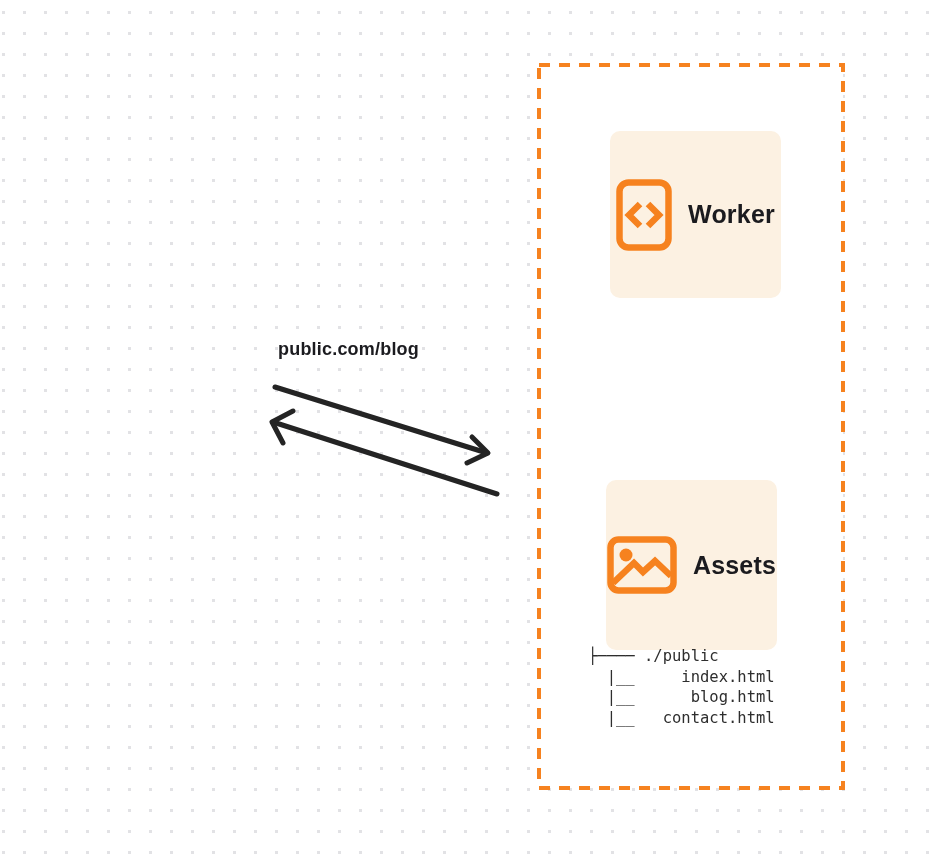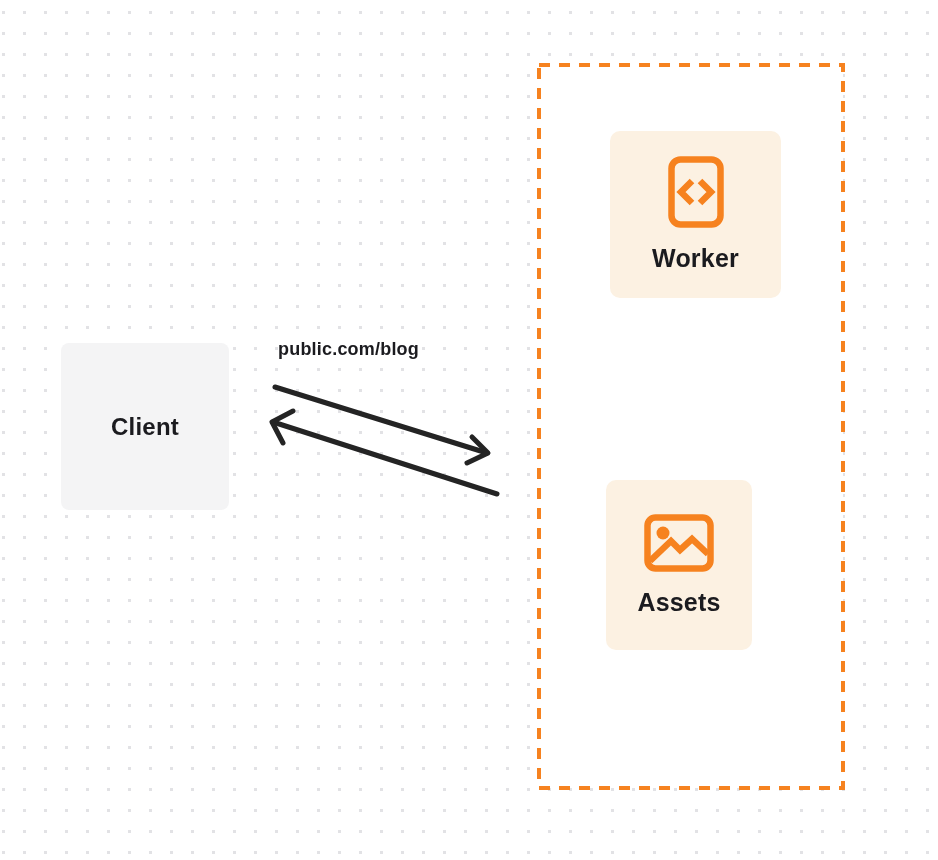--- a/index.html
+++ b/index.html
@@ -83,26 +83,26 @@
     padding: 0 5px;
     font-size: 22px; font-weight: 700; color: var(--accent);
     letter-spacing: 0.2px;
   }
 
   
   .card {
     position: absolute;
     background: var(--card-bg);
     border-radius: 10px;
-    display: flex; flex-direction: column;
+    display: flex; flex-direction: row;
     align-items: center; justify-content: center;
     gap: 16px;
   }
   .card-worker { left: 71px; top: 66px; width: 171px; height: 167px; }
-  .card-assets { left: 67px; top: 415px; width: 146px; height: 170px; }
+  .card-assets { left: 67px; top: 415px; width: 171px; height: 170px; }
   .card .card-label {
     font-size: 25px; font-weight: 700; color: var(--text);
     letter-spacing: 0.2px;
   }
   .icon-svg { display: block; }
   .icon-stroke { stroke: var(--accent); fill: none; }
   .icon-fill { fill: var(--accent); }
 
   
   .file-tree {
@@ -112,23 +112,20 @@
     font-size: 15.5px; line-height: 20.5px;
     color: var(--tree-text);
   }
   .tree-line { white-space: pre; }
 </style>
 </head>
 <body>
 
 <div class="canvas">
 
-  <div class="client-box">
-    <span class="node-label">Client</span>
-  </div>
 
   <div class="request-label">public.com/blog</div>
 
   <svg class="arrows-svg" viewBox="0 0 938 860" aria-hidden="true">
     <g>
       <path d="M275 387 L487 453"></path>
       <path d="M472 437 L488 453 L467 463"></path>
     </g>
     <g>
       <path d="M497 494 L273 422"></path>
@@ -157,15 +154,21 @@
       <span>
         <svg class="icon-svg" width="70" height="58" viewBox="0 0 70 58" aria-hidden="true">
           <rect class="icon-stroke" x="3.5" y="3.5" width="63" height="51" rx="8" stroke-width="6.5"></rect>
           <circle class="icon-fill" cx="19" cy="19" r="6.5"></circle>
           <polyline class="icon-stroke" points="6,47 27,27 36,36 48,25 64,40" stroke-width="6.5" stroke-linejoin="miter"></polyline>
         </svg>
       </span>
       <span class="card-label">Assets</span>
     </div>
 
+    <div class="file-tree">
+      <div class="tree-line">├──── ./public</div>
+      <div class="tree-line">  |__     index.html</div>
+      <div class="tree-line">  |__      blog.html</div>
+      <div class="tree-line">  |__   contact.html</div>
+    </div>
   </div>
 
 </div>
 
 </body></html>

